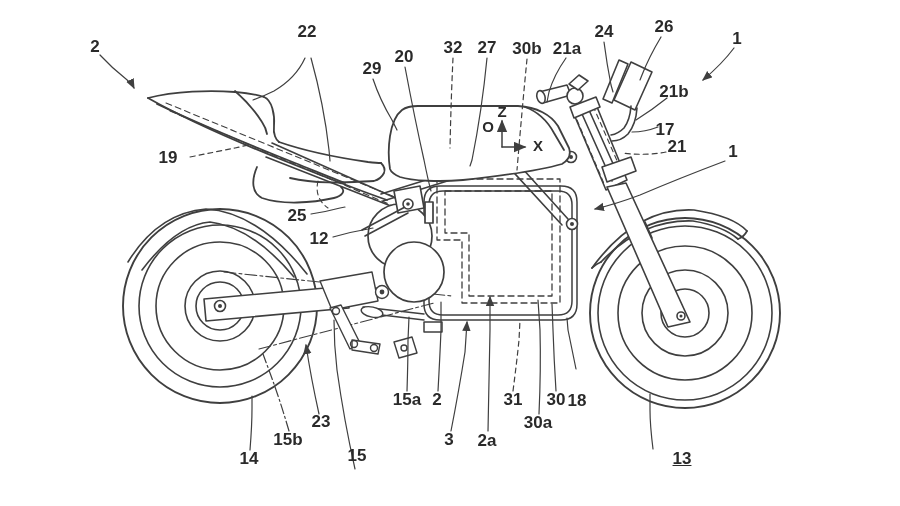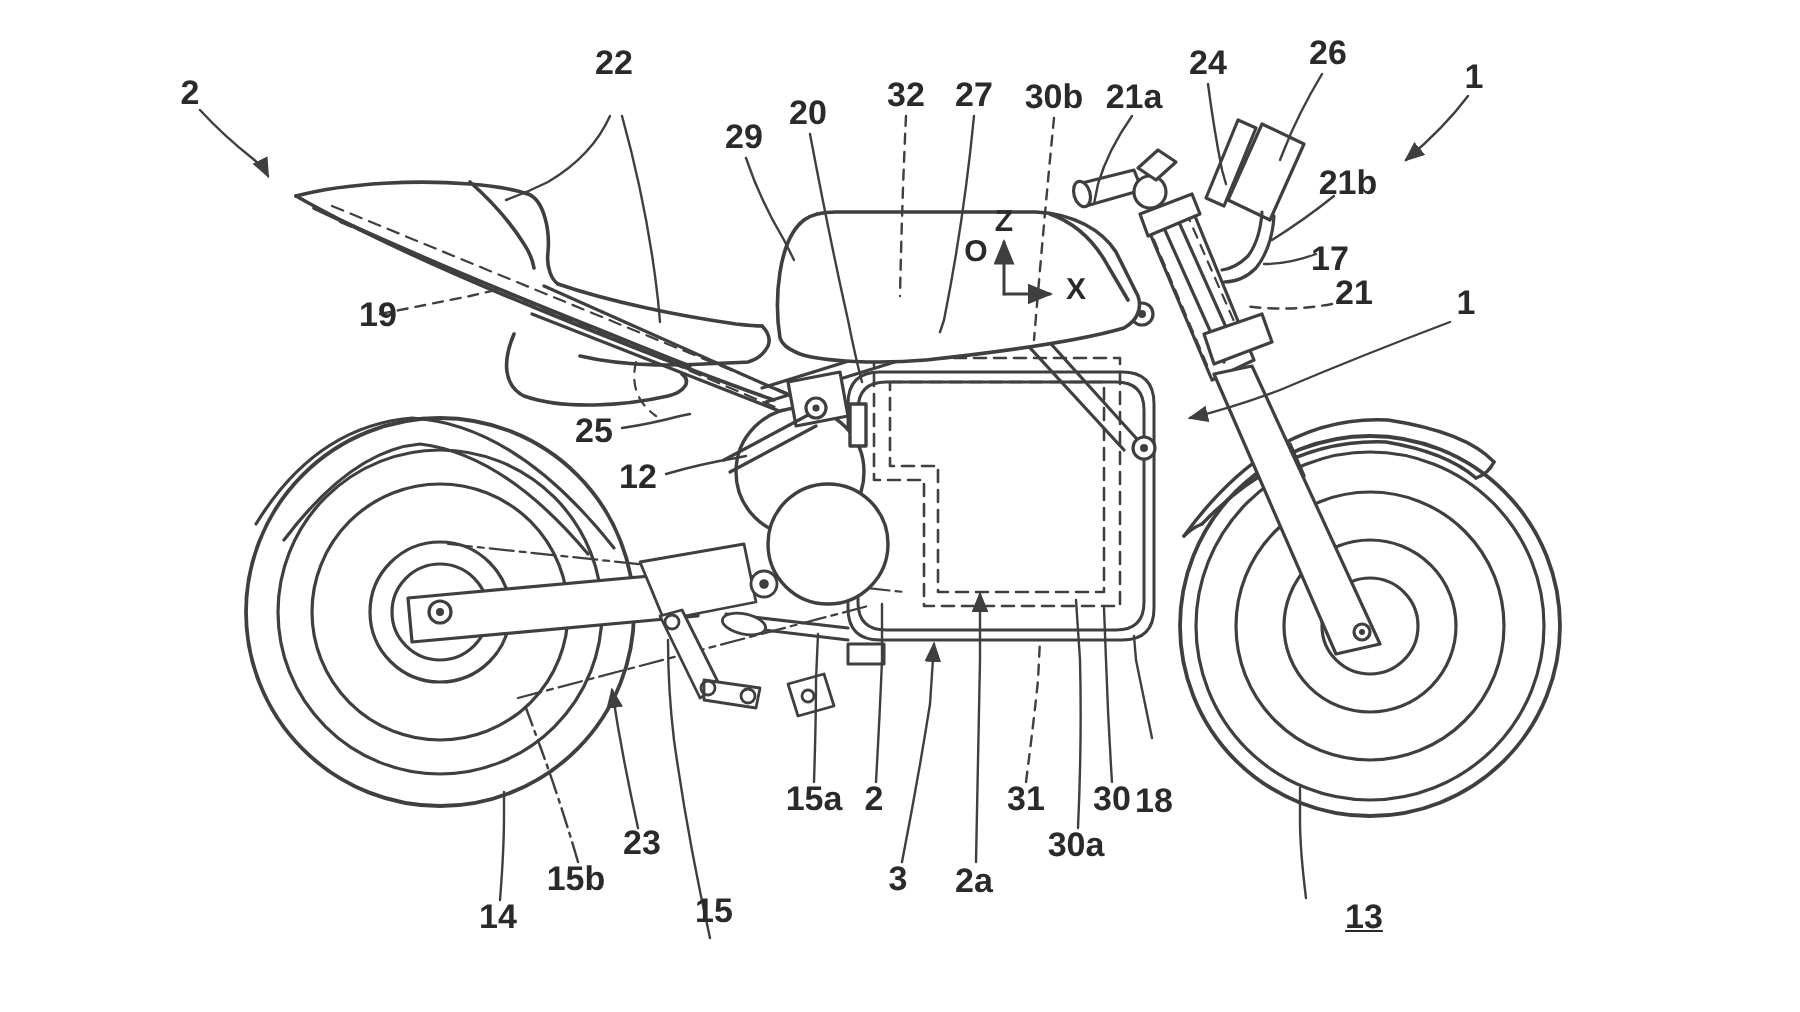--- a/index.html
+++ b/index.html
@@ -212,21 +212,21 @@
       <span class="ref-label" style="left: 487px; top: 48px;">27</span>
       <span class="ref-label" style="left: 527px; top: 49px;">30b</span>
       <span class="ref-label" style="left: 567px; top: 49px;">21a</span>
       <span class="ref-label" style="left: 604px; top: 32px;">24</span>
       <span class="ref-label" style="left: 664px; top: 27px;">26</span>
       <span class="ref-label" style="left: 737px; top: 39px;">1</span>
       <span class="ref-label" style="left: 674px; top: 92px;">21b</span>
       <span class="ref-label" style="left: 665px; top: 130px;">17</span>
       <span class="ref-label" style="left: 677px; top: 147px;">21</span>
       <span class="ref-label" style="left: 733px; top: 152px;">1</span>
-      <span class="ref-label" style="left: 189px; top: 158px;">19</span>
+      <span class="ref-label" style="left: 168px; top: 158px;">19</span>
       <span class="ref-label" style="left: 297px; top: 216px;">25</span>
       <span class="ref-label" style="left: 319px; top: 239px;">12</span>
       <span class="ref-label" style="left: 249px; top: 459px;">14</span>
       <span class="ref-label" style="left: 288px; top: 440px;">15b</span>
       <span class="ref-label" style="left: 321px; top: 422px;">23</span>
       <span class="ref-label" style="left: 357px; top: 456px;">15</span>
       <span class="ref-label" style="left: 407px; top: 400px;">15a</span>
       <span class="ref-label" style="left: 437px; top: 400px;">2</span>
       <span class="ref-label" style="left: 449px; top: 440px;">3</span>
       <span class="ref-label" style="left: 487px; top: 441px;">2a</span>

